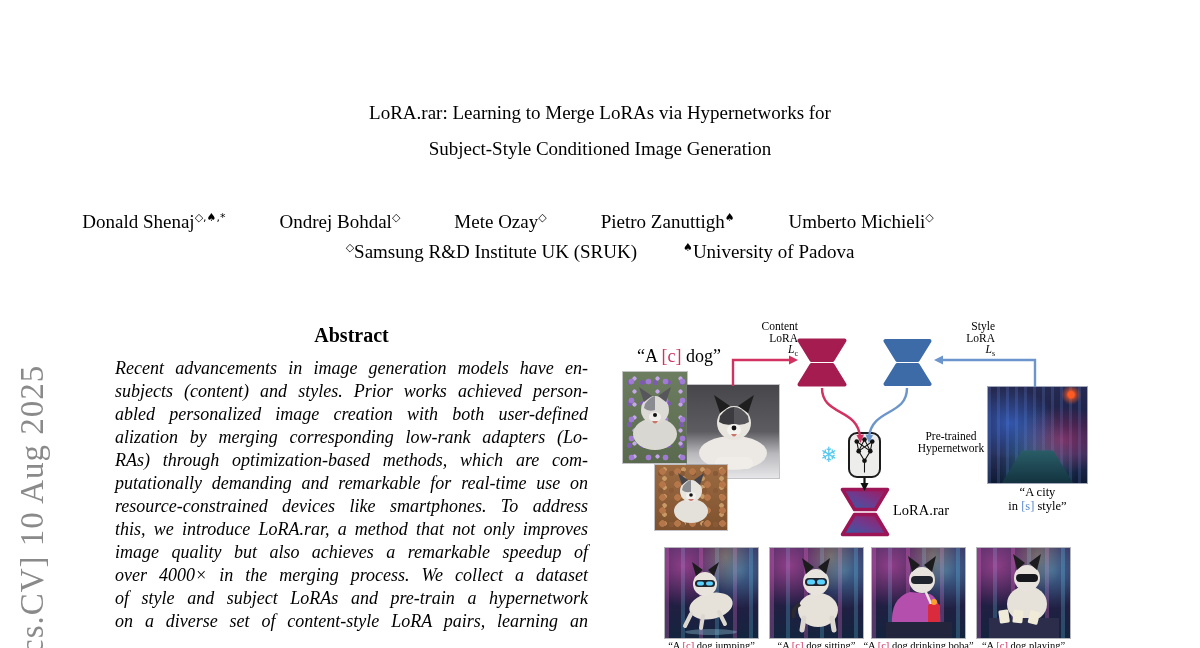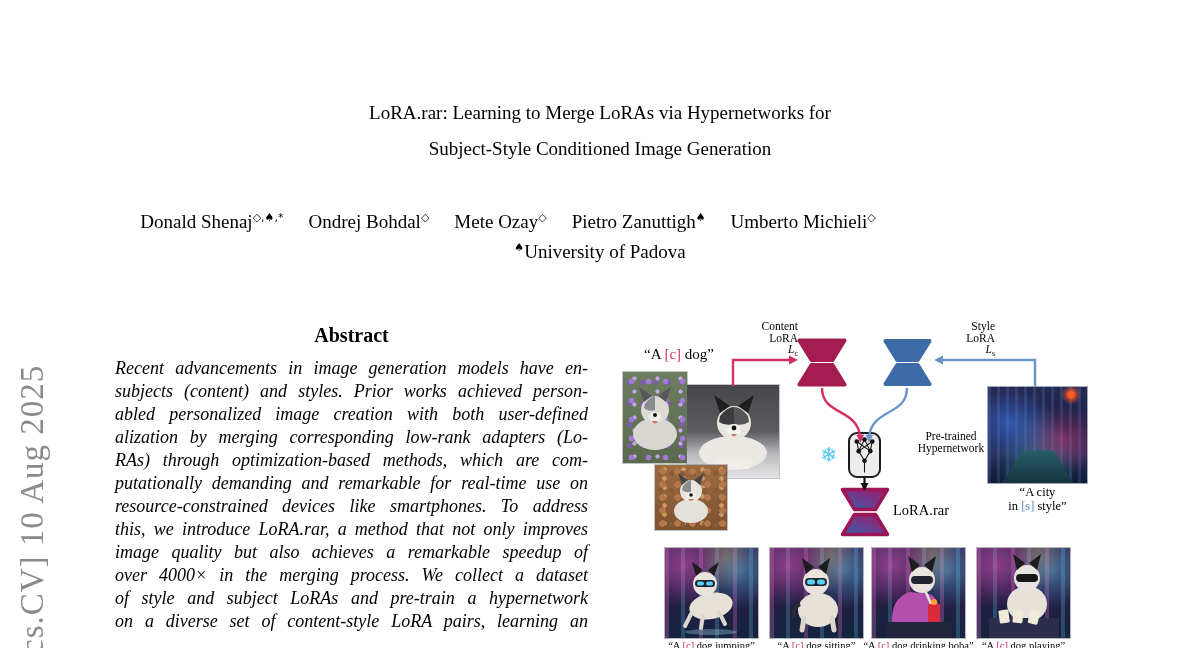--- a/index.html
+++ b/index.html
@@ -14,42 +14,42 @@
     transform:rotate(-90deg);transform-origin:0 0;
     font-size:33px;color:#8a8a8a;letter-spacing:1px;white-space:nowrap;
     font-family:"Liberation Serif", serif;
   }
 
   
   .title-block{position:absolute;left:0;top:95px;width:1200px;text-align:center;}
   .title-line{font-size:19px;font-weight:400;line-height:36px;}
   .authors-row{
     position:absolute;left:0;top:211px;width:1016px;
-    display:flex;justify-content:center;gap:25px;font-size:19px;
+    display:flex;justify-content:center;gap:54px;font-size:19px;
   }
   .author{white-space:nowrap;}
   .sup{font-family:"DejaVu Sans", sans-serif;font-size:11px;vertical-align:super;line-height:0;}
   .affil-row{
     position:absolute;left:0;top:241px;width:1200px;
     display:flex;justify-content:center;gap:46px;font-size:19px;
   }
 
   
   .abstract-col{position:absolute;left:115px;top:324px;width:473px;}
   .abstract-heading{text-align:center;font-weight:700;font-size:20px;margin-bottom:10px;}
   .abs-line{
     font-style:italic;font-size:18px;line-height:23px;
     text-align:justify;text-align-last:justify;white-space:nowrap;font-family:Liberation Serif, serif;
   }
 
   
   .figure{position:absolute;left:620px;top:318px;width:480px;height:335px;}
   .fig-abs{position:absolute;}
 
-  .prompt-content{left:0;top:28px;width:118px;text-align:center;font-size:15px;}
+  .prompt-content{left:0;top:28px;width:118px;text-align:center;font-size:18px;}
   .tok-red{color:#d23260;}
   .tok-blue{color:#5b8ad0;}
 
   .lora-label{font-size:11.5px;line-height:11.5px;text-align:right;}
   .lora-label .math{font-style:italic;}
   .lora-label sub{font-size:8px;}
   .content-lora-label{left:108px;top:3px;width:70px;}
   .style-lora-label{left:305px;top:3px;width:70px;}
 
   .photo{position:absolute;box-shadow:0 0 0 1px rgba(120,120,130,.45);overflow:hidden;background:#888;}
@@ -131,20 +131,21 @@
 
 <div class="authors-row">
   <span class="author"><span>Donald Shenaj</span><span class="sup">◇,♠,*</span></span>
   <span class="author"><span>Ondrej Bohdal</span><span class="sup">◇</span></span>
   <span class="author"><span>Mete Ozay</span><span class="sup">◇</span></span>
   <span class="author"><span>Pietro Zanuttigh</span><span class="sup">♠</span></span>
   <span class="author"><span>Umberto Michieli</span><span class="sup">◇</span></span>
 </div>
 
 <div class="affil-row">
+  <span><span class="sup">◇</span><span>Samsung R&amp;D Institute UK (SRUK)</span></span>
   <span><span class="sup">♠</span><span>University of Padova</span></span>
 </div>
 
 <div class="abstract-col">
   <div class="abstract-heading">Abstract</div>
   <div class="abs-line">Recent advancements in image generation models have en-</div>
   <div class="abs-line">subjects (content) and styles. Prior works achieved person-</div>
   <div class="abs-line">abled personalized image creation with both user-defined</div>
   <div class="abs-line">alization by merging corresponding low-rank adapters (Lo-</div>
   <div class="abs-line">RAs) through optimization-based methods, which are com-</div>

